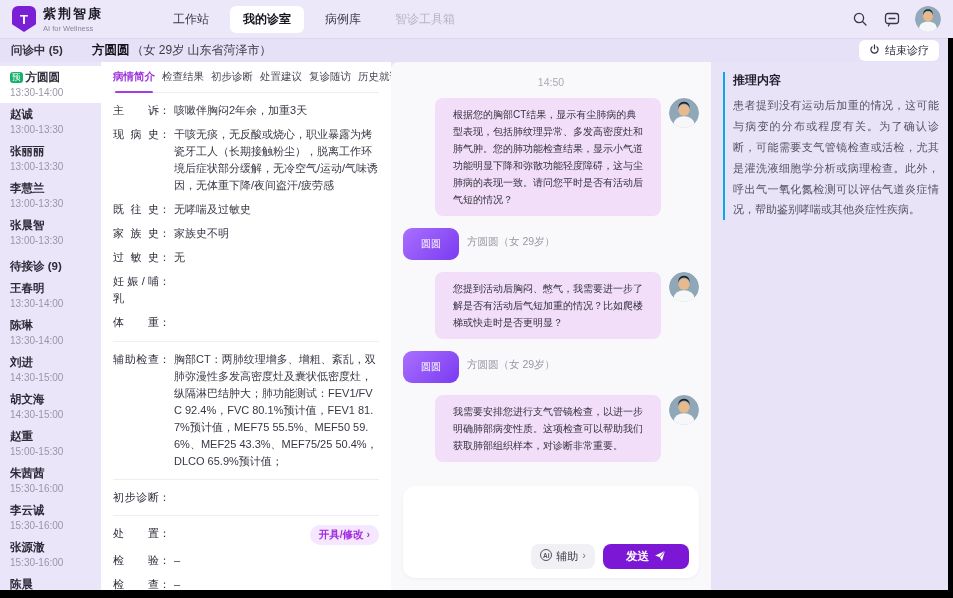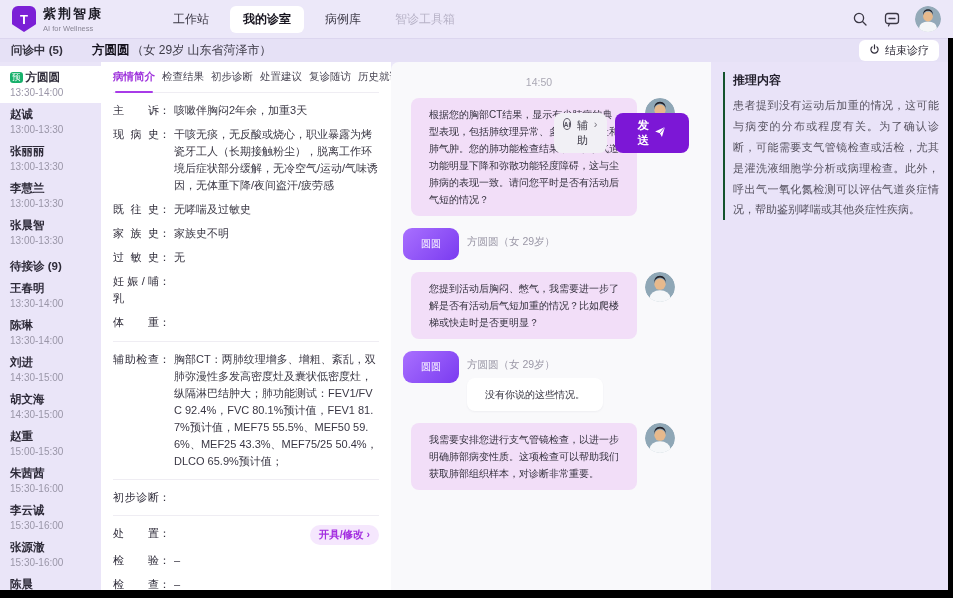--- a/index.html
+++ b/index.html
@@ -54,21 +54,21 @@
   .rows { padding-top:9px; }
   .frow { display:flex; align-items:flex-start; margin-bottom:7px; font-size:11px; }
   .flabel { width:46px; flex:none; color:#2f2c3a; text-align:justify; text-align-last:justify; line-height:1.55; }
   .fcolon { flex:none; color:#2f2c3a; line-height:1.55; }
   .fvalue { flex:1; color:#3a3744; line-height:1.55; margin-left:4px; word-break:break-all; }
   .divider { height:1px; background:#efedf3; margin:9px 0; }
   .action-btn { background:#F5E7FD; color:#A32EE0; border:none; border-radius:10px; font-size:10.5px;
     padding:3px 9px; cursor:pointer; font-family:inherit; font-weight:600; }
 
   
-  .chat { width:320px; background:#F9F9FB; border-radius:8px 0 0 0; display:flex; overflow:hidden; }
+  .chat { width:320px; background:#F9F9FB; border-radius:8px 0 0 0; display:flex; flex-direction:column; overflow:hidden; }
   .msgs { flex:1; padding:10px 12px 0; overflow:hidden; }
   .timestamp { text-align:center; font-size:10.5px; color:#aaa8b4; margin:4px 0 10px; }
   .msg { display:flex; margin-bottom:12px; }
   .msg.doc { justify-content:flex-end; gap:8px; }
   .msg.pat { gap:8px; }
   .bubble { font-size:10px; line-height:1.7; color:#33303d; padding:8px 18px; border-radius:8px; max-width:226px; }
   .doc-b { background:#F2DEF8; }
   .pat-b { background:#fff; box-shadow:0 1px 2px rgba(40,30,80,.05); display:inline-block; }
   .doc-av { width:30px; height:30px; border-radius:50%; overflow:hidden; flex:none; }
   .pat-av { width:56px; height:32px; border-radius:9px; flex:none;
@@ -83,21 +83,21 @@
   .assist { display:flex; align-items:flex-start; gap:4px; background:#F1F0F5; border:none; border-radius:8px;
     padding:5px 9px; font-size:11px; color:#3a3744; cursor:pointer; font-family:inherit; }
   .ai-ic { width:12px; height:12px; border:1px solid #55525f; border-radius:50%; font-size:6.5px;
     display:flex; align-items:center; justify-content:center; color:#55525f; font-weight:700; }
   .chev { color:#77747f; font-size:11px; }
   .send { display:flex; align-items:center; gap:5px; background:#7C17D6; color:#fff; border:none;
     border-radius:8px; padding:5px 23px; font-size:11.5px; font-weight:700; cursor:pointer; font-family:inherit; }
 
   
   .reasoning { flex:1; background:#E9E3F8; padding:10px 14px 0 12px; overflow:hidden; }
-  .reason-block { border-left:2px solid #14532d; padding-left:8px; }
+  .reason-block { border-left:2px solid #0ea5e9; padding-left:8px; }
   .reason-title { font-size:12px; font-weight:700; color:#221f2c; margin-bottom:6px; }
   .reason-text { font-size:11px; color:#56525f; line-height:1.9; text-align:justify; }
 </style>
 </head>
 <body>
 
 <div class="screen">
   <div class="edge-right"></div>
 
   <header class="topbar">
@@ -339,21 +339,21 @@
             <div class="bubble doc-b">您提到活动后胸闷、憋气，我需要进一步了解是否有活动后气短加重的情况？比如爬楼梯或快走时是否更明显？</div>
             <div class="doc-av"><svg width="30" height="30" viewBox="0 0 32 32">
                 <circle cx="16" cy="16" r="16" fill="#8fa7b6"></circle>
                 <ellipse cx="16" cy="27.5" rx="11" ry="8" fill="#f5f7f9"></ellipse>
                 <circle cx="16" cy="13" r="6" fill="#e7b98c"></circle>
                 <path d="M9.8 12a6.2 6.2 0 0 1 12.4 0c0-5-1.8-8-6.2-8s-6.2 3-6.2 8z" fill="#23222b"></path>
               </svg></div>
           </div>
           <div class="msg pat">
             <div class="pat-av">圆圆</div>
-            <div class="pat-col"><div class="pat-name">方圆圆（女 29岁）</div><div class="bubble pat-b">没有你说的这些情况。</div></div>
+            <div class="pat-col"><div class="pat-name">方圆圆（女 29岁）</div></div>
           </div>
           <div class="msg doc">
             <div class="bubble doc-b">我需要安排您进行支气管镜检查，以进一步明确肺部病变性质。这项检查可以帮助我们获取肺部组织样本，对诊断非常重要。</div>
             <div class="doc-av"><svg width="30" height="30" viewBox="0 0 32 32">
                 <circle cx="16" cy="16" r="16" fill="#8fa7b6"></circle>
                 <ellipse cx="16" cy="27.5" rx="11" ry="8" fill="#f5f7f9"></ellipse>
                 <circle cx="16" cy="13" r="6" fill="#e7b98c"></circle>
                 <path d="M9.8 12a6.2 6.2 0 0 1 12.4 0c0-5-1.8-8-6.2-8s-6.2 3-6.2 8z" fill="#23222b"></path>
               </svg></div>
           </div>

